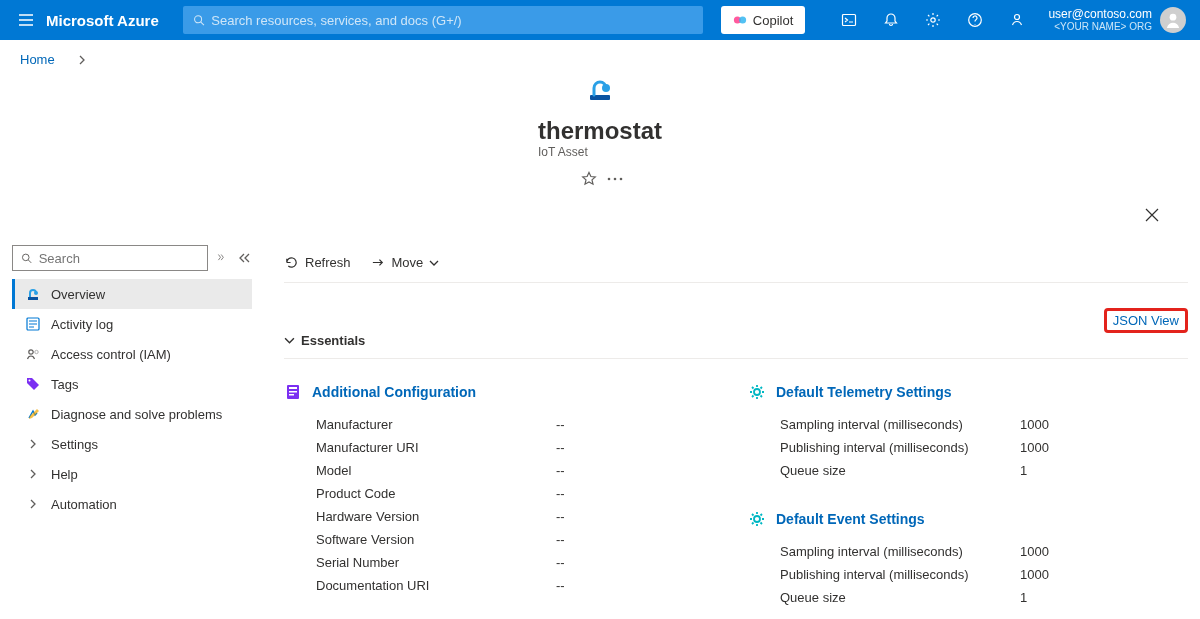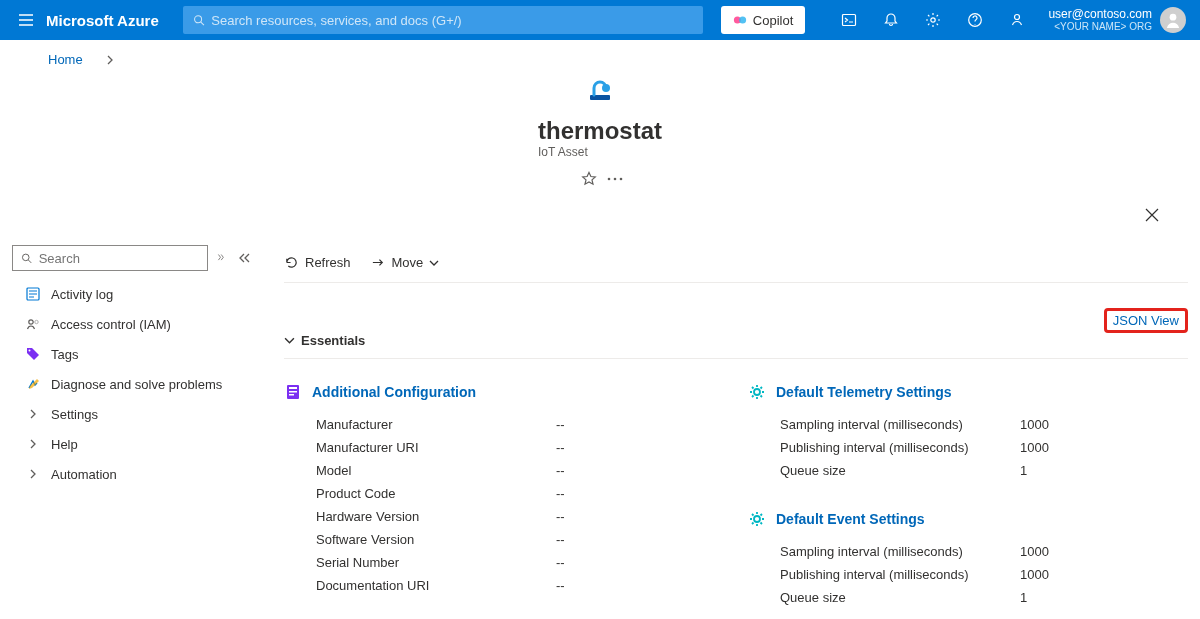--- a/index.html
+++ b/index.html
@@ -15,21 +15,21 @@
   .copilot-btn { height: 28px; background: #fff; color: #323130; border-radius: 3px; display: flex; align-items: center; gap: 6px; padding: 0 12px; margin-left: 10px; cursor: pointer; font-size: 13px; }
   .copilot-icon { width: 14px; height: 14px; }
   .topbar-icons { display: flex; align-items: center; gap: 2px; margin-left: 16px; }
   .topbar-icon { width: 40px; height: 40px; display: flex; align-items: center; justify-content: center; cursor: pointer; }
   .account { margin-left: auto; display: flex; align-items: center; gap: 8px; padding-right: 6px; }
   .account-text { text-align: right; font-size: 12px; line-height: 1.2; }
   .account-text .org { font-size: 10px; color: #cce6f8; }
   .avatar { width: 26px; height: 26px; border-radius: 50%; background: #cfcfcf; display:flex; align-items:center; justify-content:center; }
 
   
-  .breadcrumb { padding: 12px 20px 6px; font-size: 13px; color: #0067b8; display:flex; align-items:center; gap:22px;margin-left:28px;}
+  .breadcrumb { padding: 12px 20px 6px; font-size: 13px; color: #0067b8; display:flex; align-items:center; gap:22px;}
   .breadcrumb svg { width:10px; height:10px; }
 
   
   .title-row { display: flex; align-items: center; padding: 0 20px 6px; gap: 12px; flex-direction: column; }
   .title-icon { width: 32px; height: 32px; }
   .title-text h1 { font-size: 24px; font-weight: 600; }
   .title-text .subtitle { font-size: 12px; color: #605e5c; }
   .title-actions { display: flex; gap: 10px; align-items: center; margin-left: 4px; }
   .close-x { margin-left: auto; width: 32px; height: 32px; display:flex; align-items:center; justify-content:center; cursor:pointer; margin-right: 12px;}
 
@@ -188,20 +188,30 @@
             <path d="M2 3l3 4-3 4M6 3l3 4-3 4" fill="none" stroke="#605e5c" stroke-width="1.1" transform="scale(0.7) translate(0 2)"></path>
           </svg>
       </div>
       <div class="side-mini">
         <svg width="14" height="12" viewBox="0 0 14 12">
             <path d="M7 2L3 6l4 4M12 2L8 6l4 4" fill="none" stroke="#605e5c" stroke-width="1.3"></path>
           </svg>
       </div>
     </div>
 
+    <div class="nav-item selected">
+      <span class="icon">
+        <svg width="16" height="16" viewBox="0 0 16 16">
+            <rect x="3" y="11" width="10" height="3" fill="#0a53a1"></rect>
+            <path d="M5 11V7a3 3 0 0 1 6 0" fill="none" stroke="#2aa0e6" stroke-width="2"></path>
+            <circle cx="11" cy="7" r="2" fill="#2aa0e6"></circle>
+          </svg>
+      </span>
+      <span>Overview</span>
+    </div>
     <div class="nav-item">
       <span class="icon">
         <svg width="14" height="14" viewBox="0 0 14 14">
             <rect x="1" y="1" width="12" height="12" rx="1" fill="none" stroke="#0078d4" stroke-width="1.2"></rect>
             <path d="M3 4h8M3 7h8M3 10h5" stroke="#0078d4" stroke-width="1.2"></path>
           </svg>
       </span>
       <span>Activity log</span>
     </div>
     <div class="nav-item">

